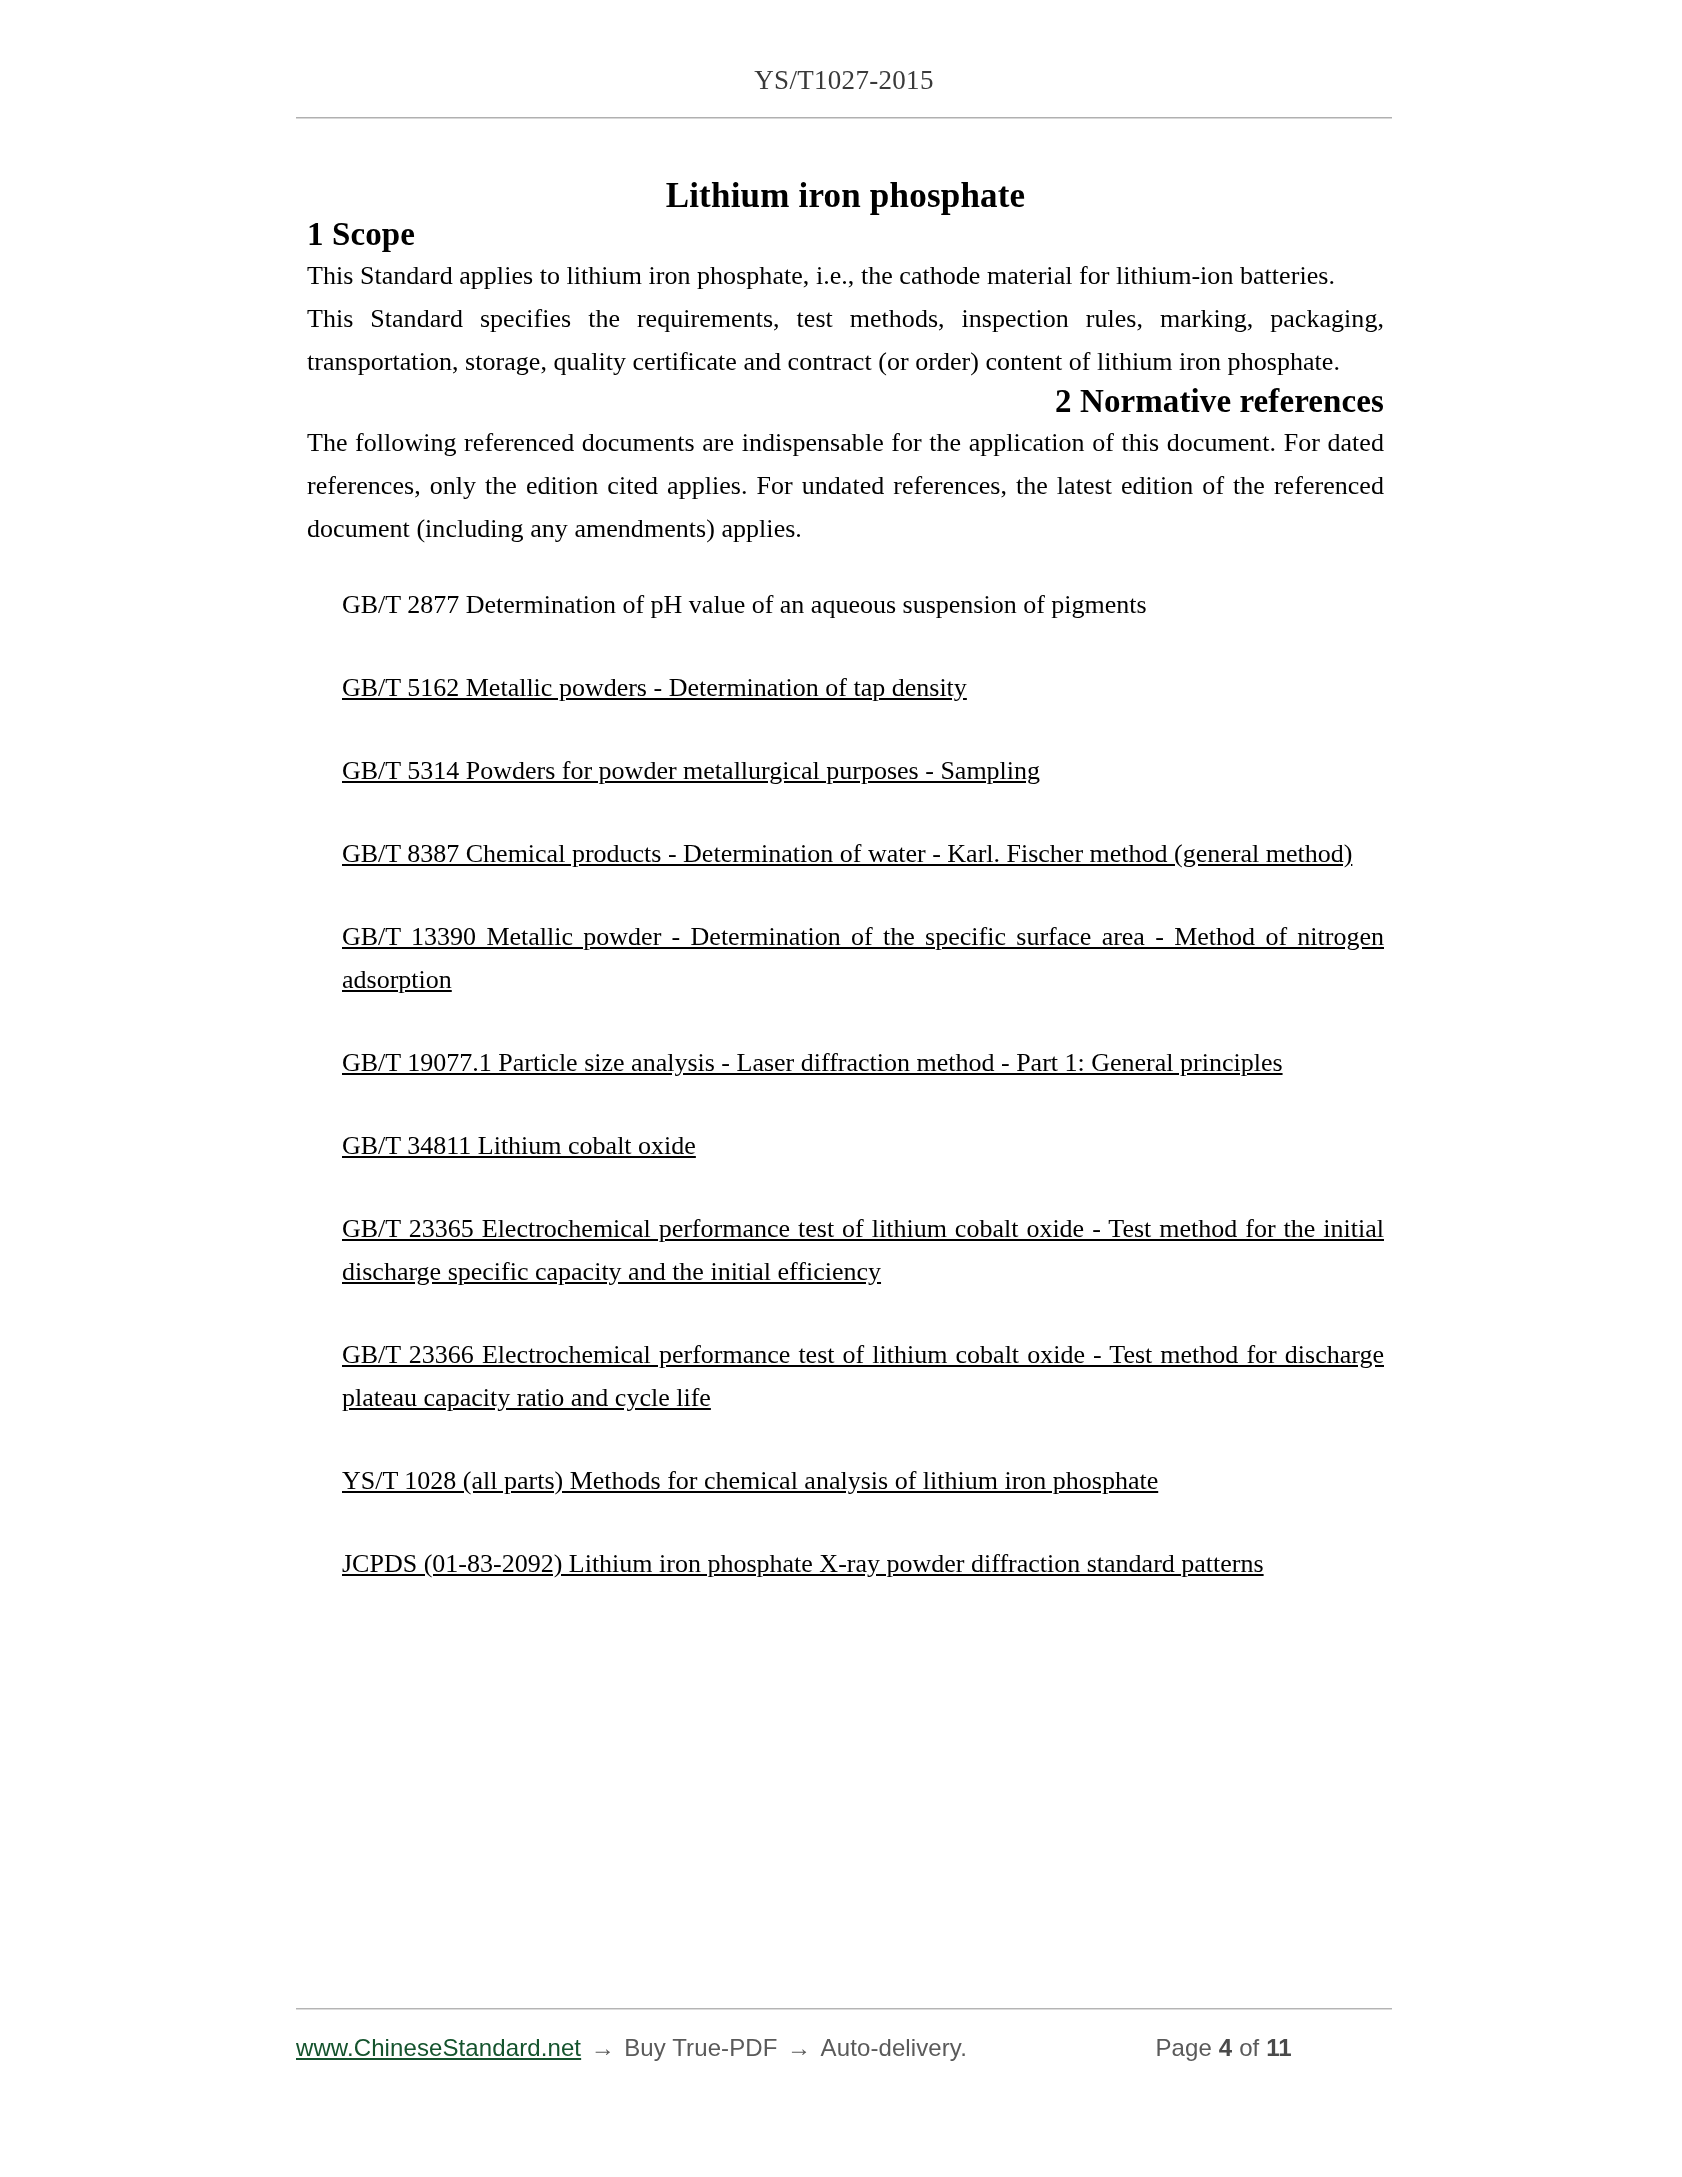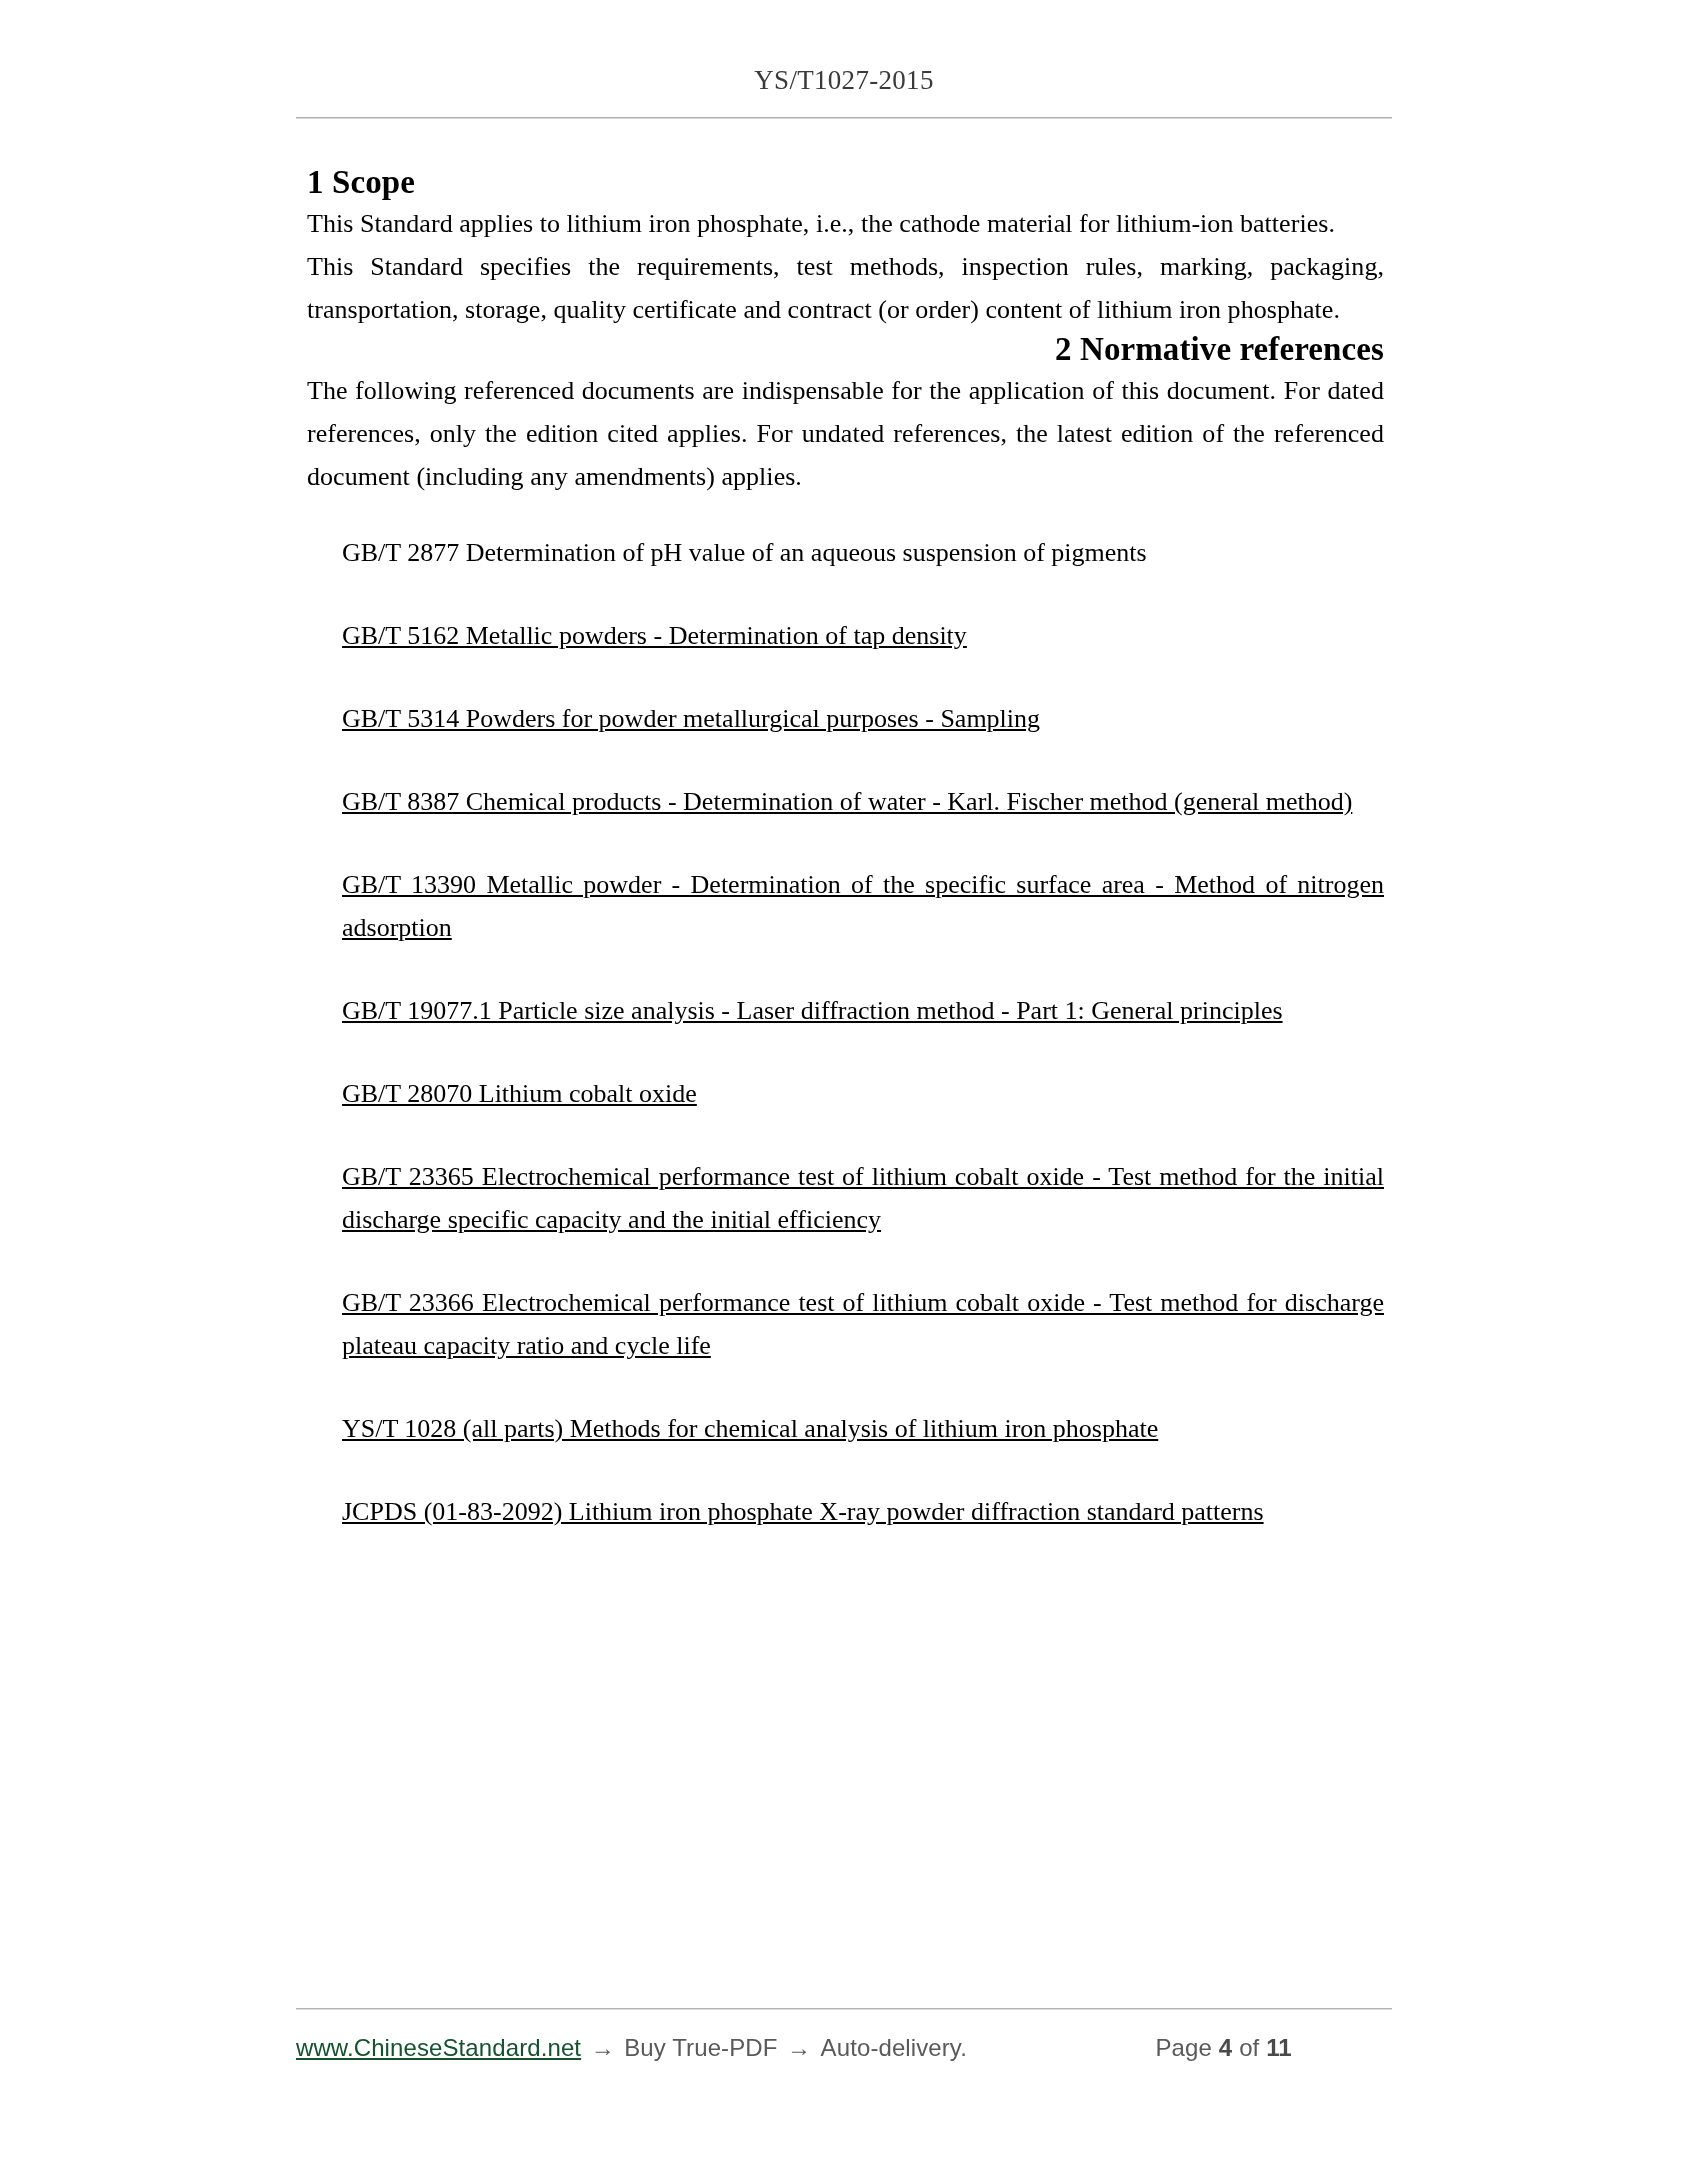--- a/index.html
+++ b/index.html
@@ -158,39 +158,40 @@
 
 <div class="page">
 
   <div class="page-header">
     <div class="header-code">YS/T1027-2015</div>
     <hr class="header-rule">
   </div>
 
   <div class="content">
 
+    <h1 class="doc-title">Lithium iron phosphate</h1>
 
     <h2 class="section-heading sec1-heading">1 Scope</h2>
 
     <p class="body-par par-gap-top-2">This Standard applies to lithium iron phosphate, i.e., the cathode material for lithium-ion batteries.</p>
 
     <p class="body-par par-gap-top-1">This Standard specifies the requirements, test methods, inspection rules, marking, packaging, transportation, storage, quality certificate and contract (or order) content of lithium iron phosphate.</p>
 
     <h2 class="section-heading sec2-heading">2 Normative references</h2>
 
     <p class="body-par sec2-intro">The following referenced documents are indispensable for the application of this document. For dated references, only the edition cited applies. For undated references, the latest edition of the referenced document (including any amendments) applies.</p>
 
     <ul class="ref-list">
       <li>GB/T 2877 Determination of pH value of an aqueous suspension of pigments</li>
       <li>GB/T 5162 Metallic powders - Determination of tap density</li>
       <li>GB/T 5314 Powders for powder metallurgical purposes - Sampling</li>
       <li>GB/T 8387 Chemical products - Determination of water - Karl. Fischer method (general method)</li>
       <li>GB/T 13390 Metallic powder - Determination of the specific surface area - Method of nitrogen adsorption</li>
       <li>GB/T 19077.1 Particle size analysis - Laser diffraction method - Part 1: General principles</li>
-      <li>GB/T 28070 Lithium cobalt oxide</li>
+      <li>GB/T 34811 Lithium cobalt oxide</li>
       <li>GB/T 23365 Electrochemical performance test of lithium cobalt oxide - Test method for the initial discharge specific capacity and the initial efficiency</li>
       <li>GB/T 23366 Electrochemical performance test of lithium cobalt oxide - Test method for discharge plateau capacity ratio and cycle life</li>
       <li>YS/T 1028 (all parts) Methods for chemical analysis of lithium iron phosphate</li>
       <li>JCPDS (01-83-2092) Lithium iron phosphate X-ray powder diffraction standard patterns</li>
     </ul>
 
   </div>
 
   <div class="page-footer">
     <hr class="footer-rule">

